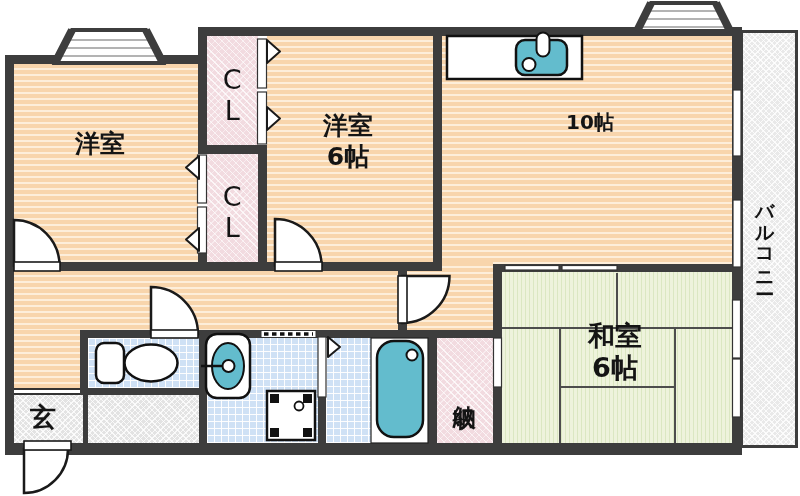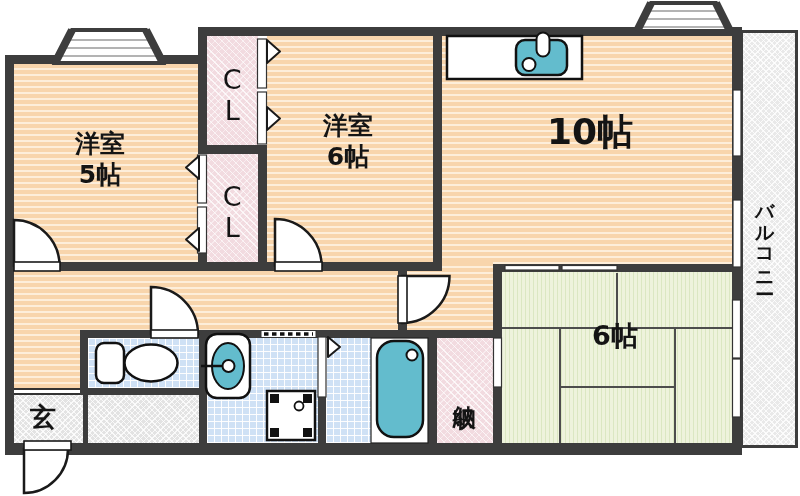--- a/index.html
+++ b/index.html
@@ -160,30 +160,30 @@
 
     <g>
       <rect x="371" y="338" width="57" height="105" fill="#fff" stroke="#222" stroke-width="1.2"></rect>
       <rect x="377" y="341" width="46" height="96" rx="17" fill="#63bccd" stroke="#111" stroke-width="2.5"></rect>
       <circle cx="412" cy="355" r="5.5" fill="#fff" stroke="#111" stroke-width="2"></circle>
     </g>
   </svg>
 
   <div class="lbl" style="left:48px;top:128px;width:104px;font-size:25px;">
     <div>洋室</div>
-    <div>5帖</div>
   </div>
   <div class="lbl" style="left:300px;top:110px;width:96px;font-size:25px;">
     <div>洋室</div>
     <div>6帖</div>
   </div>
   <div class="lbl" style="left:528px;top:110px;width:124px;font-size:32px;line-height:1.2;">
-    <div style="font-size:36px;">10帖</div>
+    <div style="font-size:20px;">10帖</div>
   </div>
   <div class="lbl" style="left:562px;top:320px;width:106px;font-size:27px;line-height:1.2;">
+    <div>和室</div>
     <div>6帖</div>
   </div>
   <div class="lbl vtext upright" style="left:215px;top:48px;height:94px;font-size:27px;font-weight:normal;">CL</div>
   <div class="lbl vtext upright" style="left:215px;top:165px;height:94px;font-size:27px;font-weight:normal;">CL</div>
   <div class="lbl vtext" style="left:450px;top:352px;height:72px;font-size:23px;">収納</div>
   <div class="lbl" style="left:26px;top:401px;width:34px;font-size:26px;">玄</div>
   <div class="lbl vtext" style="left:753px;top:162px;height:150px;font-size:19px;letter-spacing:2px;">バルコニー</div>
 
 </div>
 

